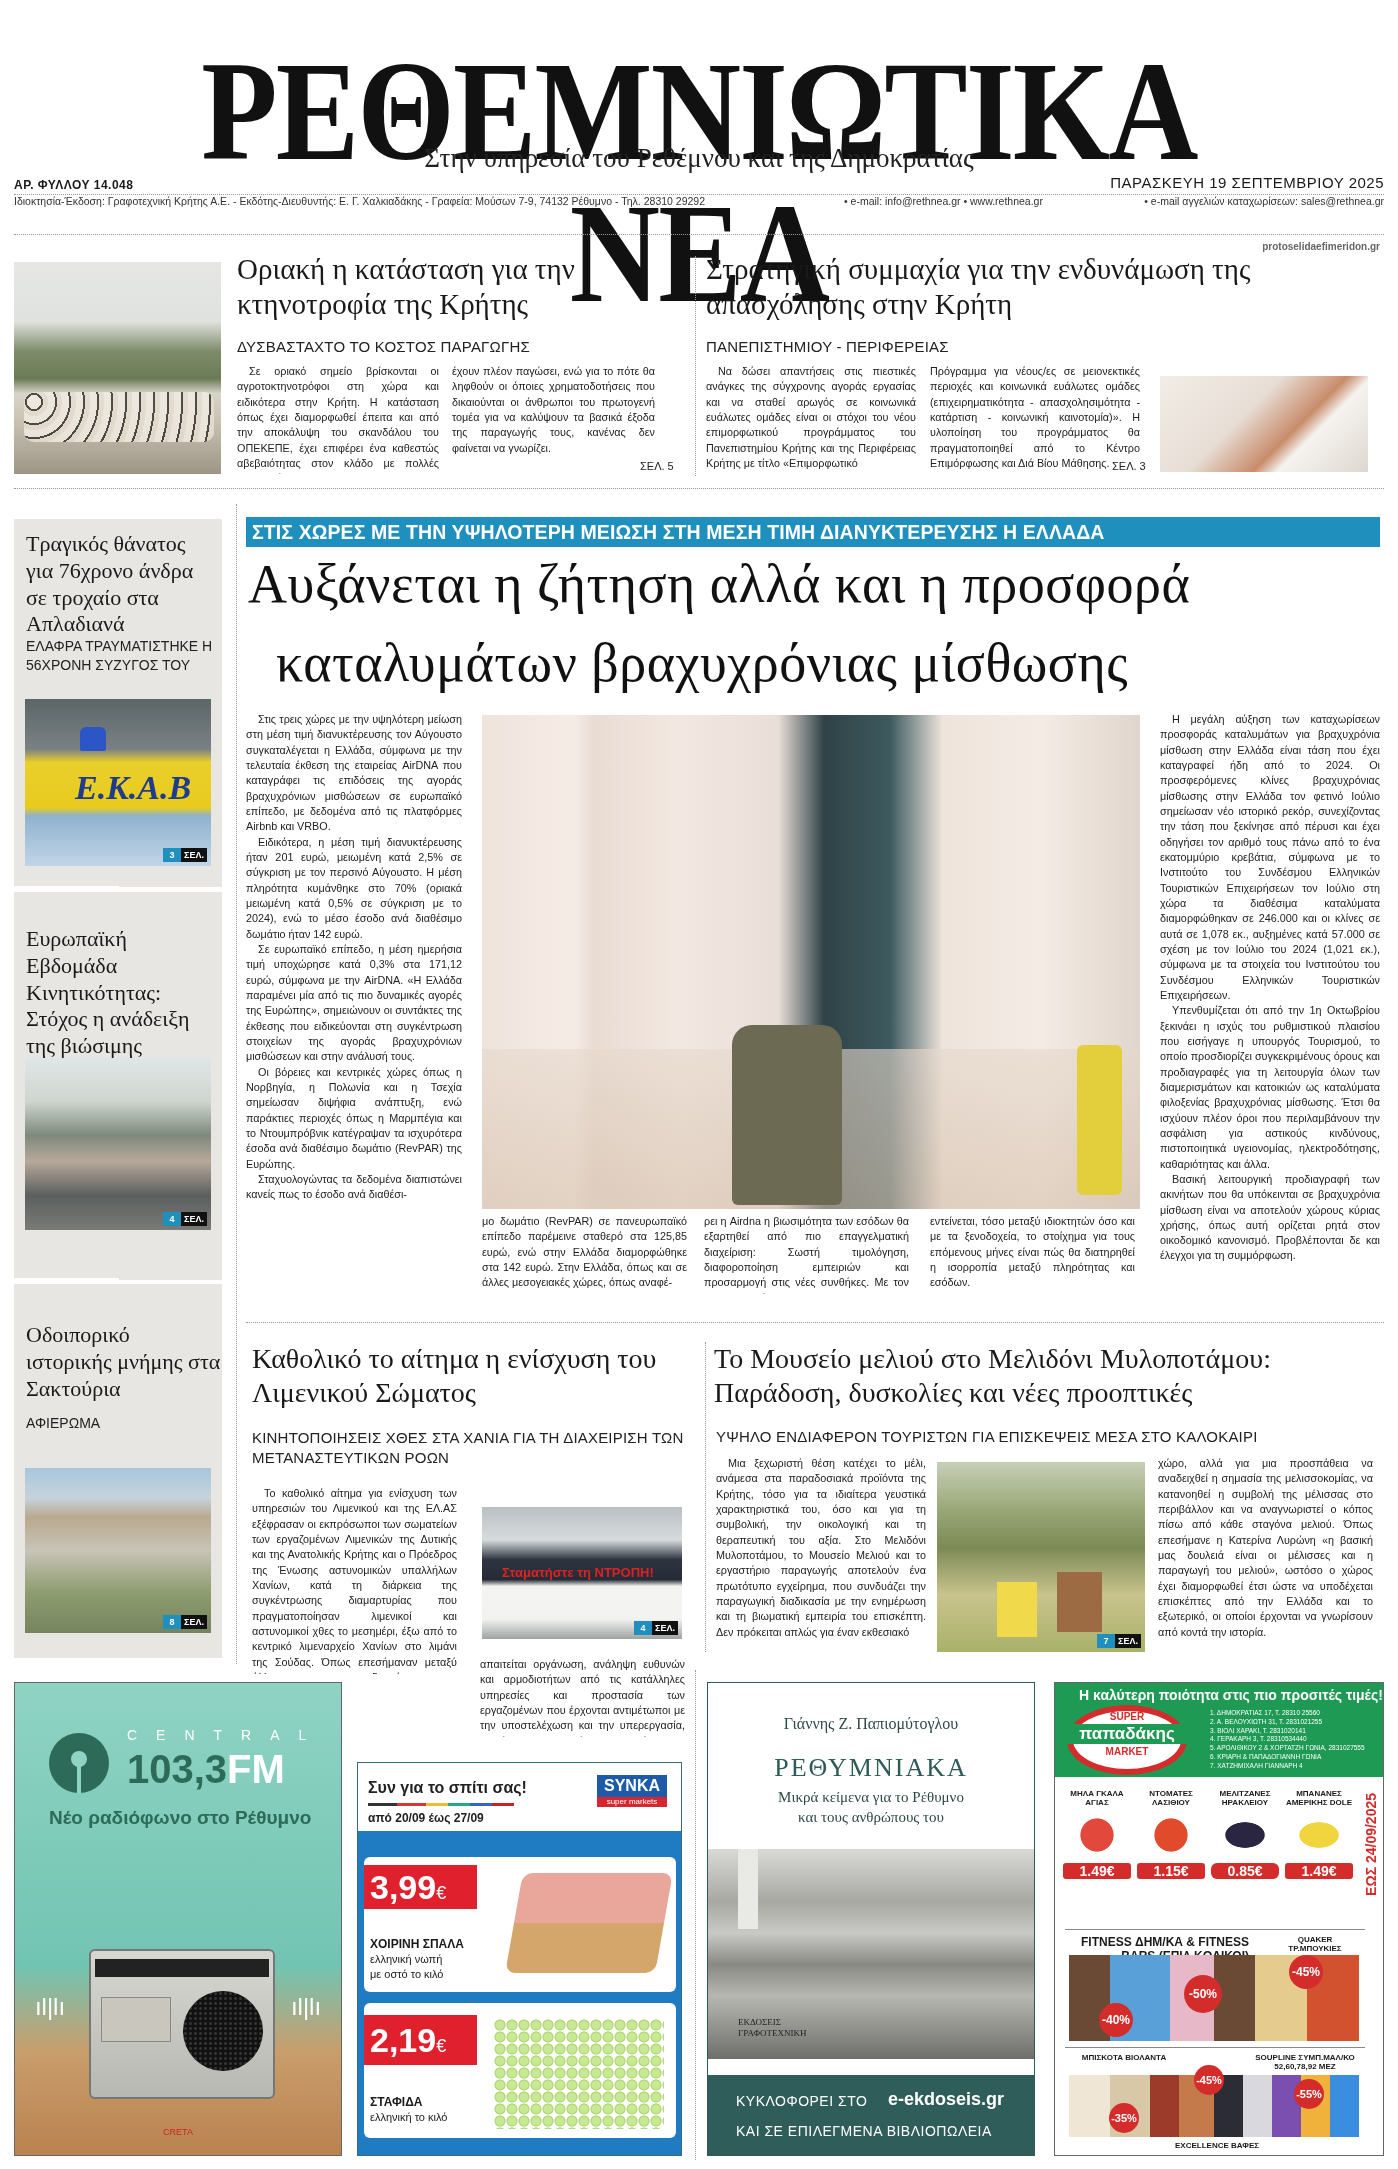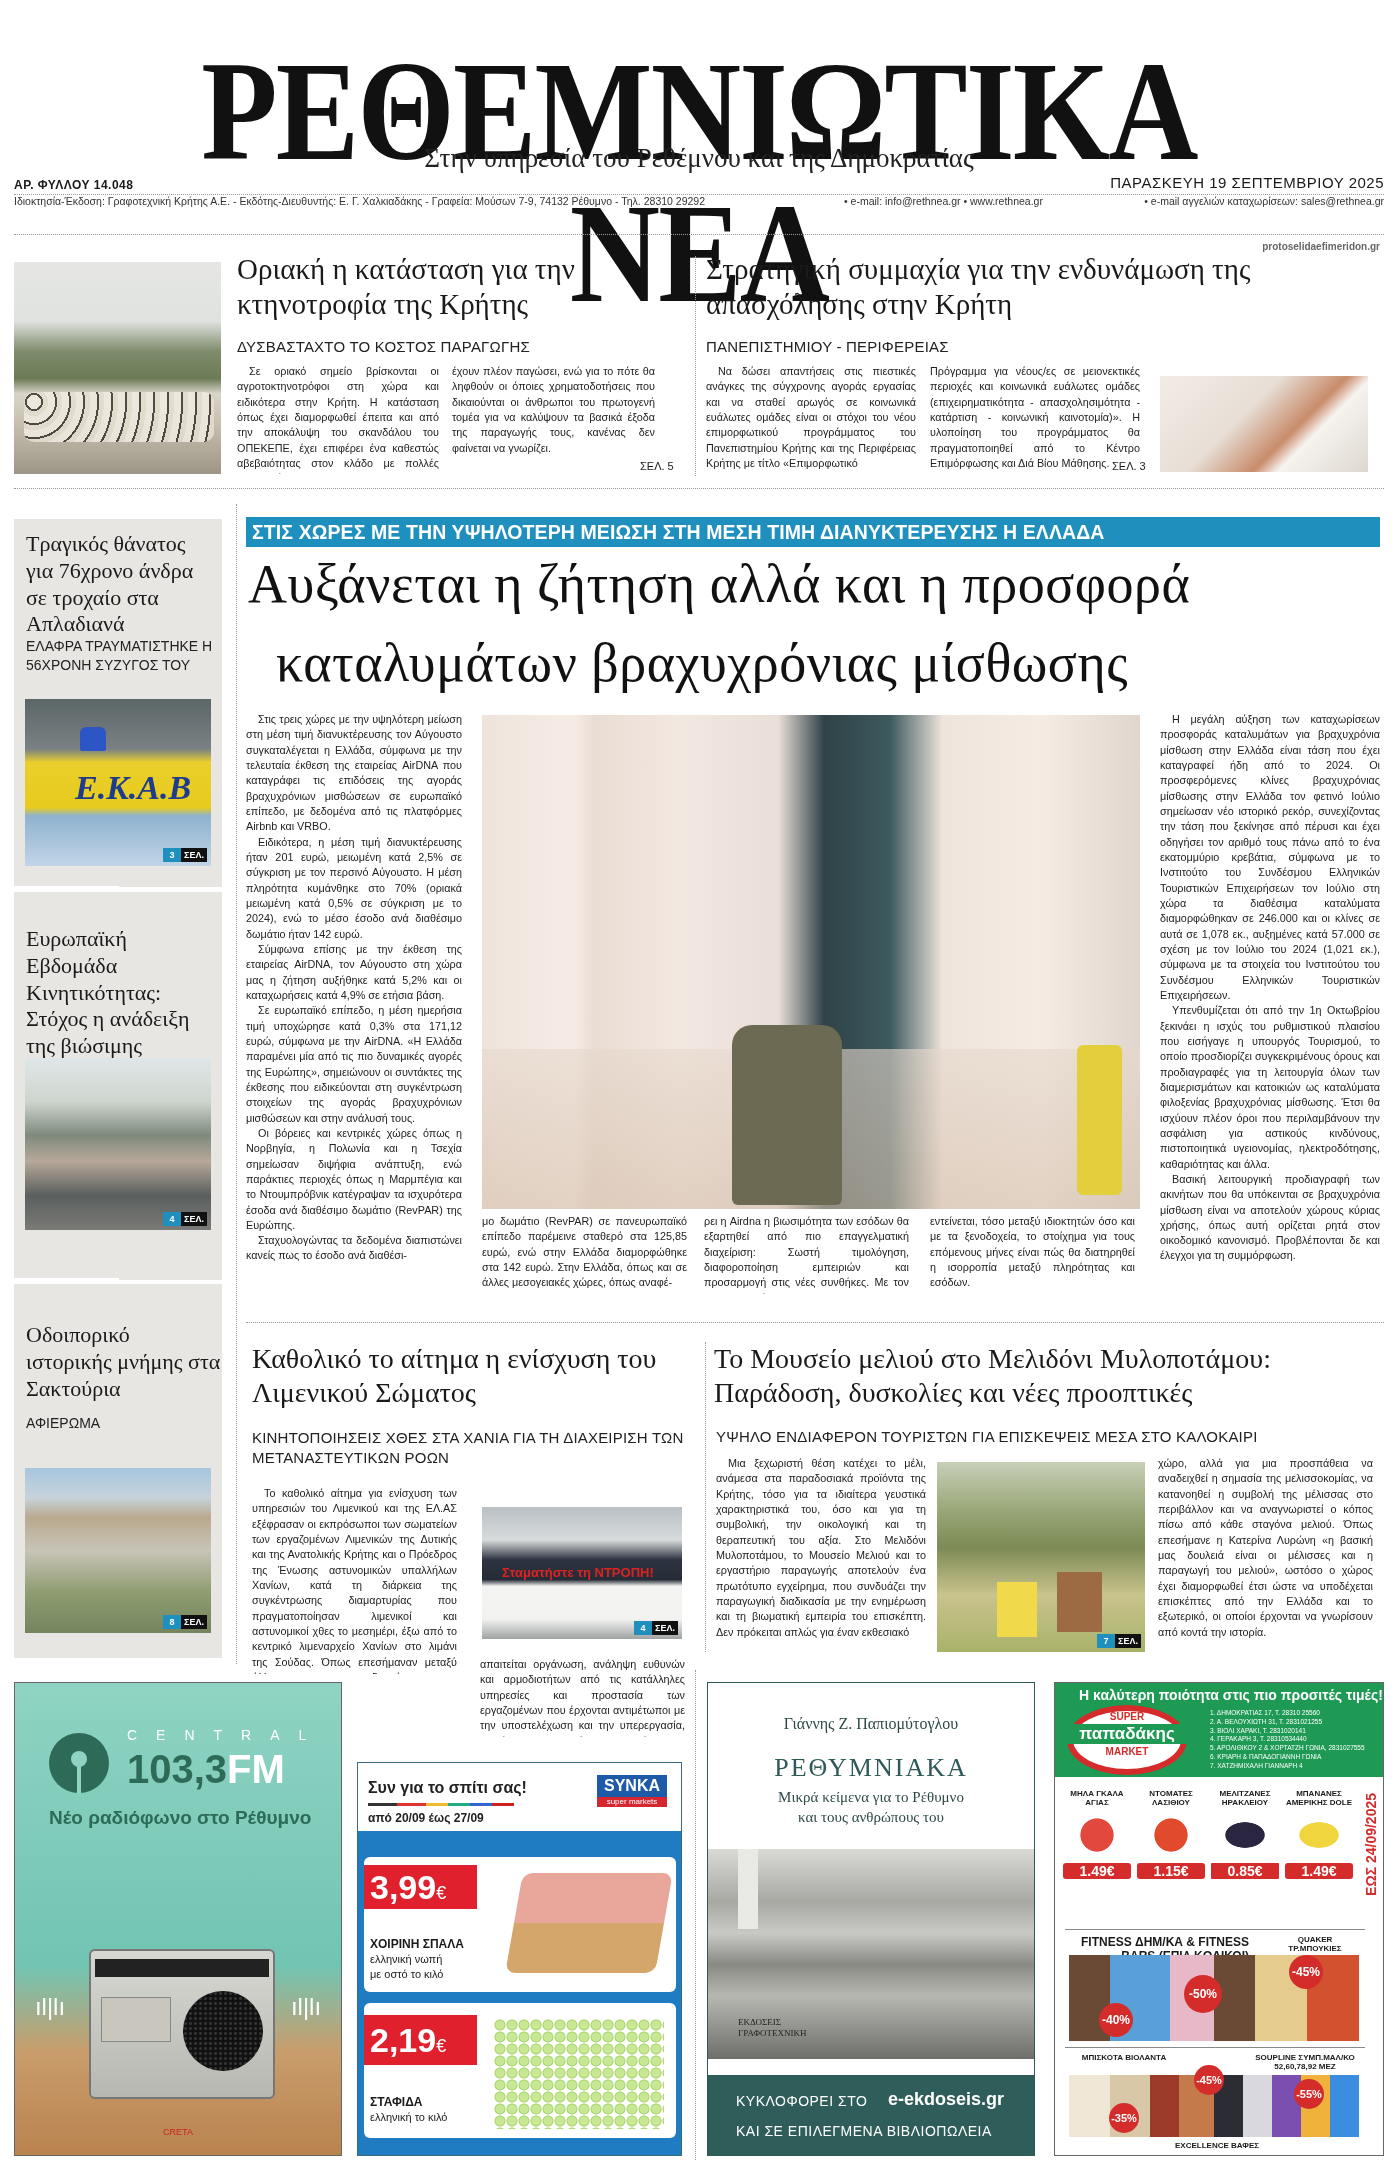--- a/index.html
+++ b/index.html
@@ -141,21 +141,20 @@
 <div class="vdots" style="left:236px;top:504px;height:1160px;"></div>
 
 <section>
   <div class="bluebar">ΣΤΙΣ ΧΩΡΕΣ ΜΕ ΤΗΝ ΥΨΗΛΟΤΕΡΗ ΜΕΙΩΣΗ ΣΤΗ ΜΕΣΗ ΤΙΜΗ ΔΙΑΝΥΚΤΕΡΕΥΣΗΣ Η ΕΛΛΑΔΑ</div>
   <div class="main-head" style="top:553px;">Αυξάνεται η ζήτηση αλλά και η προσφορά</div>
   <div class="main-head" style="top:632px;margin-left:28px;">καταλυμάτων βραχυχρόνιας μίσθωσης</div>
 
   <div class="bodytext" style="left:246px;top:712px;width:216px;height:595px;overflow:hidden;">
     <p>Στις τρεις χώρες με την υψηλότερη μείωση στη μέση τιμή διανυκτέρευσης τον Αύγουστο συγκαταλέγεται η Ελλάδα, σύμφωνα με την τελευταία έκθεση της εταιρείας AirDNA που καταγράφει τις επιδόσεις της αγοράς βραχυχρόνιων μισθώσεων σε ευρωπαϊκό επίπεδο, με δεδομένα από τις πλατφόρμες Airbnb και VRBO.</p>
     <p>Ειδικότερα, η μέση τιμή διανυκτέρευσης ήταν 201 ευρώ, μειωμένη κατά 2,5% σε σύγκριση με τον περσινό Αύγουστο. Η μέση πληρότητα κυμάνθηκε στο 70% (οριακά μειωμένη κατά 0,5% σε σύγκριση με το 2024), ενώ το μέσο έσοδο ανά διαθέσιμο δωμάτιο ήταν 142 ευρώ.</p>
-    <p>Σύμφωνα επίσης με την έκθεση της εταιρείας AirDNA, τον Αύγουστο στη χώρα μας η ζήτηση αυξήθηκε κατά 5,2% και οι καταχωρήσεις κατά 4,9% σε ετήσια βάση.</p>
     <p>Σε ευρωπαϊκό επίπεδο, η μέση ημερήσια τιμή υποχώρησε κατά 0,3% στα 171,12 ευρώ, σύμφωνα με την AirDNA. «Η Ελλάδα παραμένει μία από τις πιο δυναμικές αγορές της Ευρώπης», σημειώνουν οι συντάκτες της έκθεσης που ειδικεύονται στη συγκέντρωση στοιχείων της αγοράς βραχυχρόνιων μισθώσεων και στην ανάλυσή τους.</p>
     <p>Οι βόρειες και κεντρικές χώρες όπως η Νορβηγία, η Πολωνία και η Τσεχία σημείωσαν διψήφια ανάπτυξη, ενώ παράκτιες περιοχές όπως η Μαρμπέγια και το Ντουμπρόβνικ κατέγραψαν τα ισχυρότερα έσοδα ανά διαθέσιμο δωμάτιο (RevPAR) της Ευρώπης.</p>
     <p>Σταχυολογώντας τα δεδομένα διαπιστώνει κανείς πως το έσοδο ανά διαθέσι-</p>
   </div>
 
   <div class="img-ph" style="left:482px;top:715px;width:658px;height:494px;background:linear-gradient(90deg,#efe4dc 0%,#f6ece6 14%,#e9dcd3 17%,#f3e8e1 30%,#eadfd8 45%,#2f4247 52%,#3d5a5f 62%,#eee4dc 70%,#f4ebe4 85%,#e0d6cd 100%);">
     <div style="position:absolute;left:0;bottom:0;width:100%;height:160px;background:linear-gradient(#e6d8cc,#d6c1ad);opacity:0.6;"></div>
     <div style="position:absolute;left:250px;top:310px;width:110px;height:180px;background:#6d6a54;border-radius:20px 20px 6px 6px;"></div>
     <div style="position:absolute;left:595px;top:330px;width:45px;height:150px;background:#e3cf3b;border-radius:6px;"></div>
   </div>
@@ -296,21 +295,21 @@
       <div style="background:#d42b2b;color:#fff;font-weight:bold;font-size:14px;border-radius:3px;margin-top:6px;">1.49€</div>
     </div>
     <div style="width:68px;text-align:center;">
       <div style="font-size:8px;font-weight:bold;height:24px;">ΝΤΟΜΑΤΕΣ ΛΑΣΙΘΙΟΥ</div>
       <div style="height:44px;background:radial-gradient(circle,#e24a2c 40%,transparent 42%);"></div>
       <div style="background:#d42b2b;color:#fff;font-weight:bold;font-size:14px;border-radius:3px;margin-top:6px;">1.15€</div>
     </div>
     <div style="width:68px;text-align:center;">
       <div style="font-size:8px;font-weight:bold;height:24px;">ΜΕΛΙΤΖΑΝΕΣ ΗΡΑΚΛΕΙΟΥ</div>
       <div style="height:44px;background:radial-gradient(ellipse,#2a2540 40%,transparent 42%);"></div>
-      <div style="background:#d42b2b;color:#fff;font-weight:bold;font-size:14px;border-radius:1px;margin-top:6px;">0.85€</div>
+      <div style="background:#d42b2b;color:#fff;font-weight:bold;font-size:14px;border-radius:6px;margin-top:6px;">0.85€</div>
     </div>
     <div style="width:68px;text-align:center;">
       <div style="font-size:8px;font-weight:bold;height:24px;">ΜΠΑΝΑΝΕΣ ΑΜΕΡΙΚΗΣ DOLE</div>
       <div style="height:44px;background:radial-gradient(ellipse,#f0d53e 40%,transparent 42%);"></div>
       <div style="background:#d42b2b;color:#fff;font-weight:bold;font-size:14px;border-radius:3px;margin-top:6px;">1.49€</div>
     </div>
   </div>
   <div style="position:absolute;left:10px;top:246px;width:300px;border-top:1px solid #888;"></div>
   <div style="position:absolute;left:14px;top:252px;width:180px;text-align:right;font-size:12px;font-weight:bold;">FITNESS ΔΗΜ/ΚΑ &amp; FITNESS BARS (ΕΠΙΛ.ΚΩΔΙΚΟΙ)</div>
   <div style="position:absolute;left:220px;top:252px;width:80px;text-align:center;font-size:8px;font-weight:bold;">QUAKER ΤΡ.ΜΠΟΥΚΙΕΣ</div>

